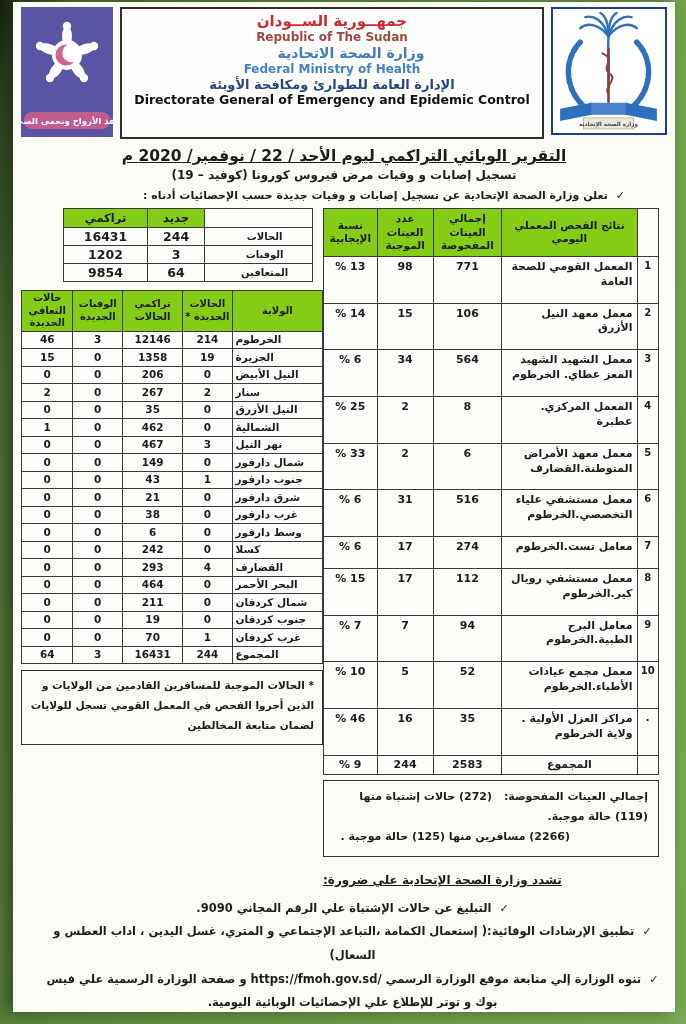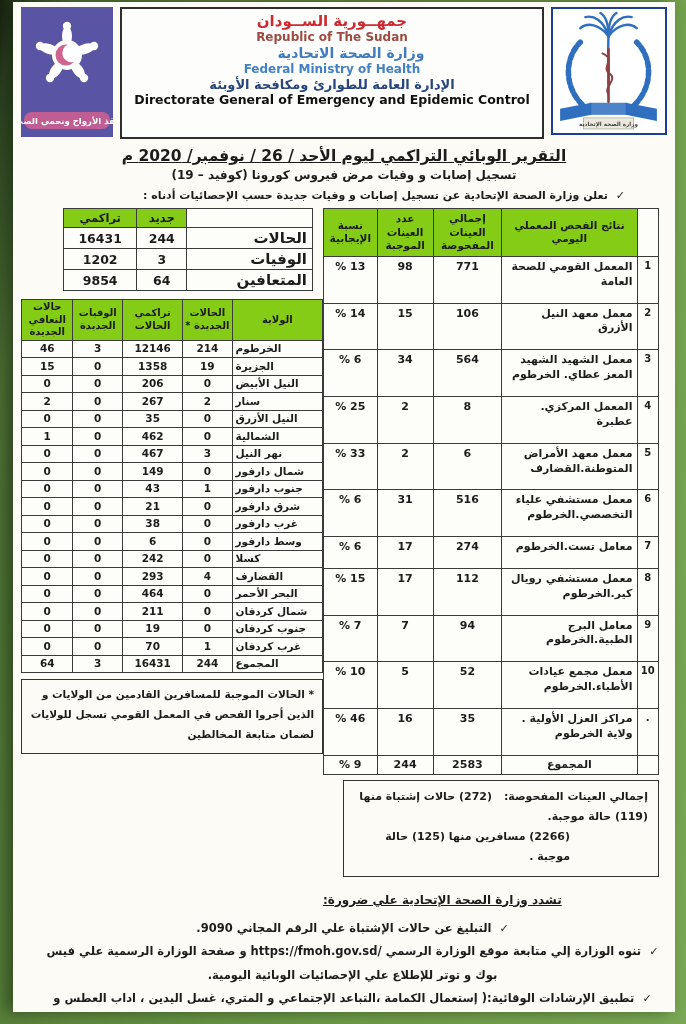--- a/index.html
+++ b/index.html
@@ -38,21 +38,21 @@
   .cols{display:flex;align-items:flex-start;margin-top:6px;}
   .col-left{width:302px;flex:0 0 auto;direction:rtl;}
   .col-right{flex:1;margin-right:8px;direction:rtl;}
   table{border-collapse:collapse;background:#fdfdfa;}
   th,td{border:1.5px solid #3b3b3b;}
   th{background:#84cc16;font-size:10.5px;font-weight:bold;padding:1px 2px;}
   .no-bg{background:#fdfdfa;}
   
   .t-summary{width:250px;margin:0 10px 8px auto;}
   .t-summary td{font-size:12.5px;font-weight:bold;padding:1px 5px;text-align:center;}
-  .t-summary td.lbl{text-align:right;font-size:15px;padding-left:17px;}
+  .t-summary td.lbl{font-size:10px;padding-left:17px;}
   .t-summary th{font-size:11.5px;padding:2px;}
   
   .t-states{width:100%;}
   .t-states th{font-size:10px;line-height:1.25;}
   .t-states td{font-size:10.5px;font-weight:bold;text-align:center;padding:.5px 3px;line-height:15.5px;}
   .t-states td.name{text-align:left;font-size:10.5px;}
   .c-name{width:92px;}.c-n1{width:46px;}.c-n2{width:58px;}.c-n3{width:46px;}.c-n4{width:48px;}
   
   .t-labs{width:100%;}
   .t-labs th{font-size:10.5px;line-height:1.3;padding:3px 2px;}
@@ -60,21 +60,21 @@
   .t-labs td.name{text-align:right;padding-right:4px;line-height:1.35;}
   .t-labs td.rownum{font-size:10px;padding:3px 1px;}
   .t-labs .total td{padding:2px;}
   .t-labs .total td.name{text-align:center;}
   .lc-num{width:20px;}.lc-name{width:148px;}.lc-tot{width:72px;}.lc-pos{width:60px;margin-top:21px;}.lc-pct{width:54px;}
   td.pct{direction:ltr;}
   
   .note-box{border:1.7px solid #333;margin-top:6px;padding:5px 8px 8px;
     font-size:10.5px;font-weight:bold;text-align:right;line-height:1.9;direction:rtl;}
   .samples-box{border:1.7px solid #333;margin-top:5px;padding:6px 10px 9px;
-    font-size:11px;font-weight:bold;direction:rtl;line-height:1.8;margin-left:20px;}
+    font-size:11px;font-weight:bold;direction:rtl;line-height:1.8;}
   .samples-box .lab-lbl{margin-left:8px;}
   .samples-line2{padding-right:78px;}
   
   .stress-head{direction:rtl;text-align:left;font-size:12px;font-weight:bold;
     text-decoration:underline;margin:16px 10px 0 0;}
   .bullets{direction:rtl;margin:10px 6px 0 0;}
   .bullets .b-line{font-size:11.5px;font-weight:bold;line-height:2.05;text-align:center;margin-left:23px;}
   .plain-url{direction:ltr;unicode-bidi:embed;}
 </style>
 </head>
@@ -137,21 +137,21 @@
         <polygon points="7,99 38,93 38,105 7,111"></polygon>
         <polygon points="103,99 72,93 72,105 103,111"></polygon>
         <rect x="36" y="93" width="38" height="12" opacity="0.85"></rect>
       </g>
       <rect x="30" y="108" width="50" height="11" fill="#ece8dd" stroke="#9a9a8a" stroke-width="0.6"></rect>
       <text x="55" y="116" text-anchor="middle" font-size="5.6" font-weight="bold" fill="#444">وزارة الصحة الإتحادية</text>
     </svg>
   </div>
 
   <div class="title-blk">
-    <div class="rpt-title">التقرير الوبائي التراكمي ليوم الأحد / 26 / نوفمبر/ 2020 م</div>
+    <div class="rpt-title">التقرير الوبائي التراكمي ليوم الأحد / 22 / نوفمبر/ 2020 م</div>
     <div class="rpt-sub">تسجيل إصابات و وفيات مرض فيروس كورونا (كوفيد – 19)</div>
   </div>
   <div class="intro-line">
     <span class="chk">✓</span>
     <span>تعلن وزارة الصحة الإتحادية عن تسجيل إصابات و وفيات جديدة حسب الإحصائيات أدناه :</span>
   </div>
 
   <div class="cols">
 
     <div class="col-left">
@@ -482,24 +482,24 @@
     </div>
   </div>
 
   <div class="bullets">
     <div class="b-line">
       <span class="chk">✓</span>
       <span>التبليغ عن حالات الإشتباة علي الرقم المجاني 9090.</span>
     </div>
     <div class="b-line">
       <span class="chk">✓</span>
+      <span>تطبيق الإرشادات الوقائية:( إستعمال الكمامة ،التباعد الإجتماعي و المتري، غسل اليدين ، اداب العطس و السعال)</span>
+    </div>
+    <div class="b-line">
+      <span class="chk">✓</span>
       <span>تنوه الوزارة إلي متابعة موقع الوزارة الرسمي</span>
       <span class="plain-url">https://fmoh.gov.sd/</span>
       <span>و صفحة الوزارة الرسمية علي فيس بوك و توتر للإطلاع علي الإحصائيات الوبائية اليومية.</span>
     </div>
-    <div class="b-line">
-      <span class="chk">✓</span>
-      <span>تطبيق الإرشادات الوقائية:( إستعمال الكمامة ،التباعد الإجتماعي و المتري، غسل اليدين ، اداب العطس و السعال)</span>
-    </div>
 
   </div>
 
 </div>
 
 </body></html>

